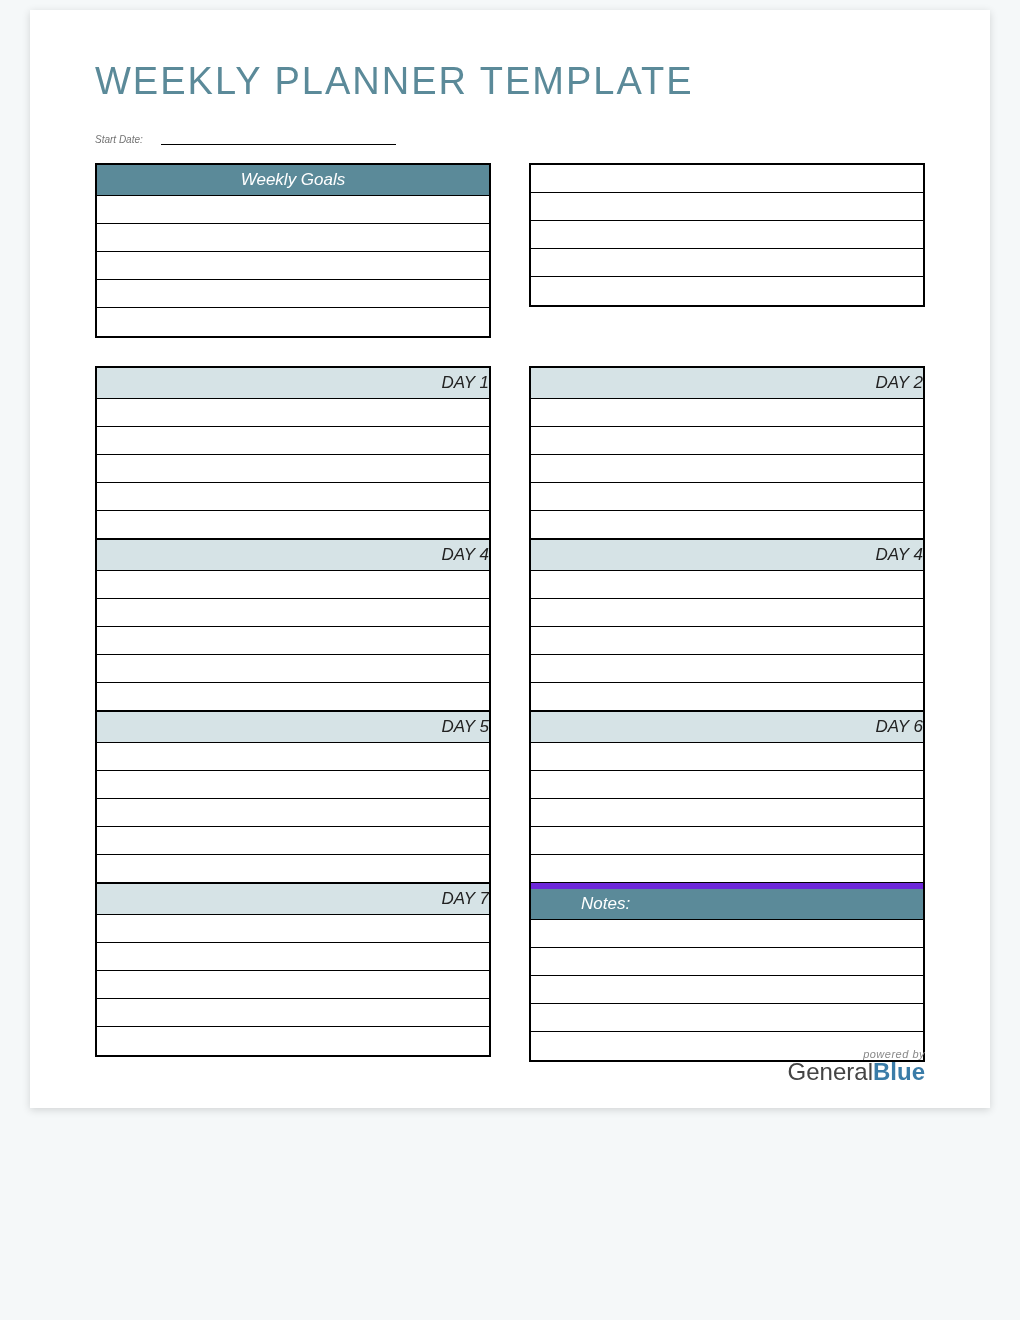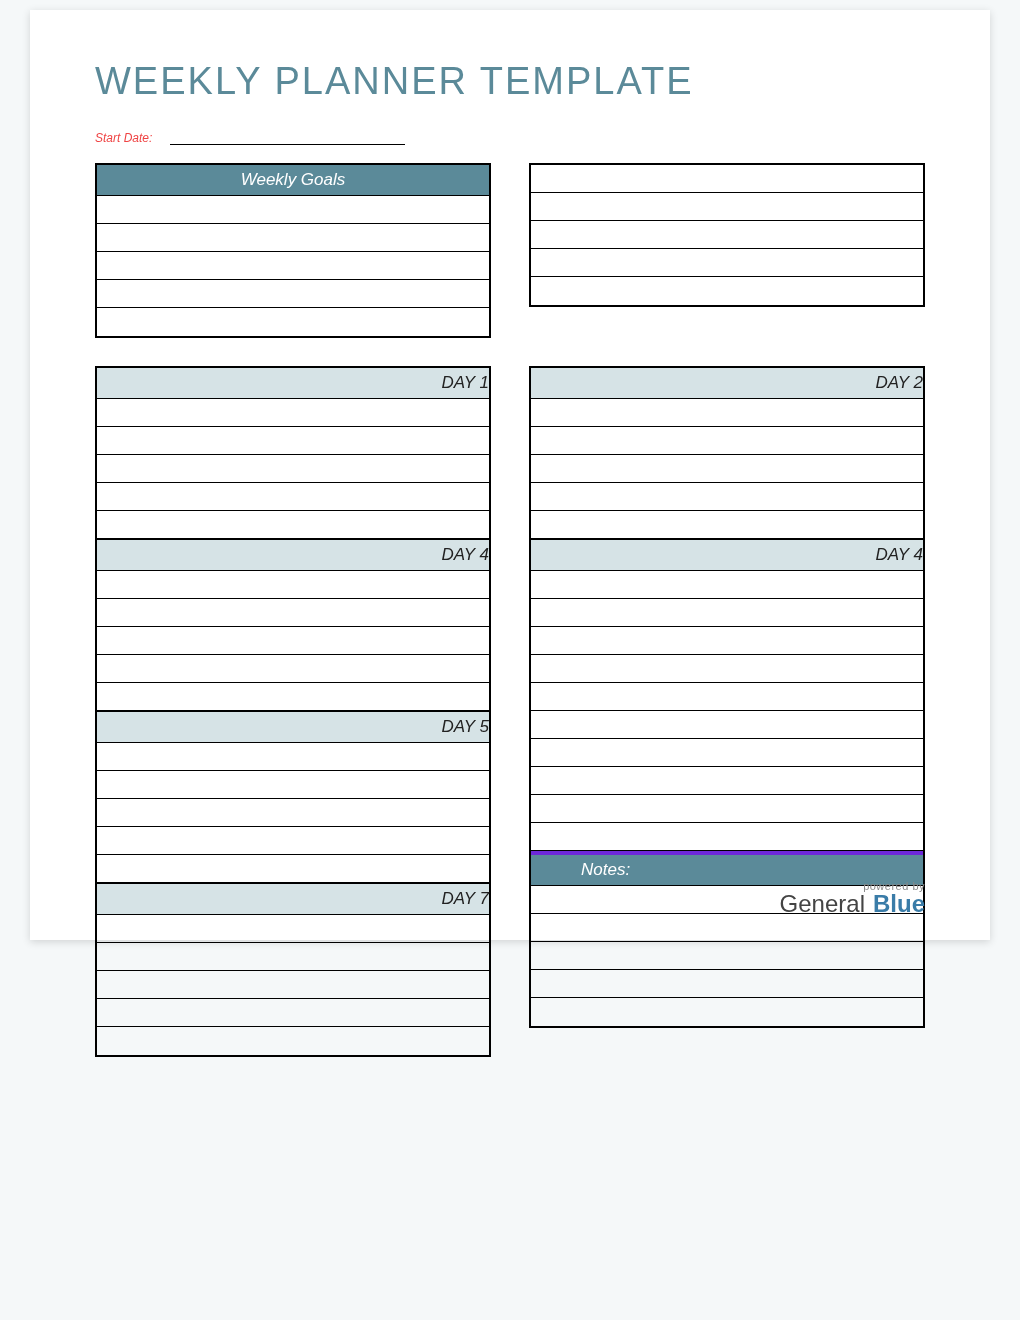--- a/index.html
+++ b/index.html
@@ -8,40 +8,40 @@
     height: 1320px;
     background: #f5f8f9;
     display: flex;
     justify-content: center;
     align-items: flex-start;
     padding-top: 10px;
     font-family: "Comic Sans MS", "Segoe Script", cursive, sans-serif;
   }
   .page {
     width: 960px;
-    height: 930px;
+    height: 1098px;
     background: #ffffff;
     box-shadow: 0 2px 8px rgba(0,0,0,0.15);
     padding: 50px 65px 20px 65px;
     position: relative;
   }
   .title {
     font-size: 38px;
     letter-spacing: 2px;
     color: #5b8a99;
     font-weight: normal;
     margin-bottom: 24px;
   }
   .start-date-row {
     display: flex;
     align-items: flex-end;
     margin-bottom: 18px;
-    font-size: 12px;
-    font-style: italic;
-    color: #ef4444;
+    font-size: 10px;
+    font-style: italic;
+    color: #737373;
     text-align: center;
   }
   .start-date-label { margin-right: 18px; }
   .start-date-line {
     border-bottom: 1.5px solid #000;
     width: 235px;
     height: 18px;
   }
   .two-col {
     display: flex;
@@ -70,50 +70,51 @@
     border-bottom: 1px solid #000;
     text-align: right;
   }
   .light-header.first { border-top: none; }
   .notes-header {
     background: #5b8a99;
     color: #fff;
     font-style: italic;
     padding: 5px 0 5px 50px;
     font-size: 17px;
-    border-top: 4px solid #6d28d9;
+    border-top: 6px solid #6d28d9;
     border-bottom: 1px solid #000;
   }
   .row {
     height: 28px;
     border-bottom: 1px solid #000;
   }
   .row:last-child { border-bottom: none; }
   .top-section { margin-bottom: 28px; }
   .days-section .box { border: 2px solid #000; }
   .footer {
     position: absolute;
     bottom: 24px;
     right: 65px;
     text-align: right;
     font-family: Arial, sans-serif;
   }
   .footer .powered {
     font-size: 11px;
     color: #888;
     letter-spacing: 0.5px;
+    font-style: italic;
   }
   .footer .brand {
     font-size: 24px;
     font-weight: normal;
     color: #333;
     line-height: 1;
   }
   .footer .brand .gen { color: #444; }
-  .footer .brand .blue { color: #3a7ca8; font-weight: bold; padding-left: 8px; }
+  .footer .brand .blue { color: #3a7ca8; font-weight: bold; }
 </style>
 </head>
 <body>
 
 <div class="page">
 
   <h1 class="title">WEEKLY PLANNER TEMPLATE</h1>
 
   <div class="start-date-row">
     <span class="start-date-label">Start Date:</span>
@@ -178,20 +179,21 @@
         <div class="row"></div>
         <div class="row"></div>
         <div class="row"></div>
         <div class="row"></div>
         <div class="light-header">DAY 4</div>
         <div class="row"></div>
         <div class="row"></div>
         <div class="row"></div>
         <div class="row"></div>
         <div class="row"></div>
+        <div class="light-header">DAY 6</div>
         <div class="row"></div>
         <div class="row"></div>
         <div class="row"></div>
         <div class="row"></div>
         <div class="row"></div>
         <div class="notes-header">Notes:</div>
         <div class="row"></div>
         <div class="row"></div>
         <div class="row"></div>
         <div class="row"></div>

